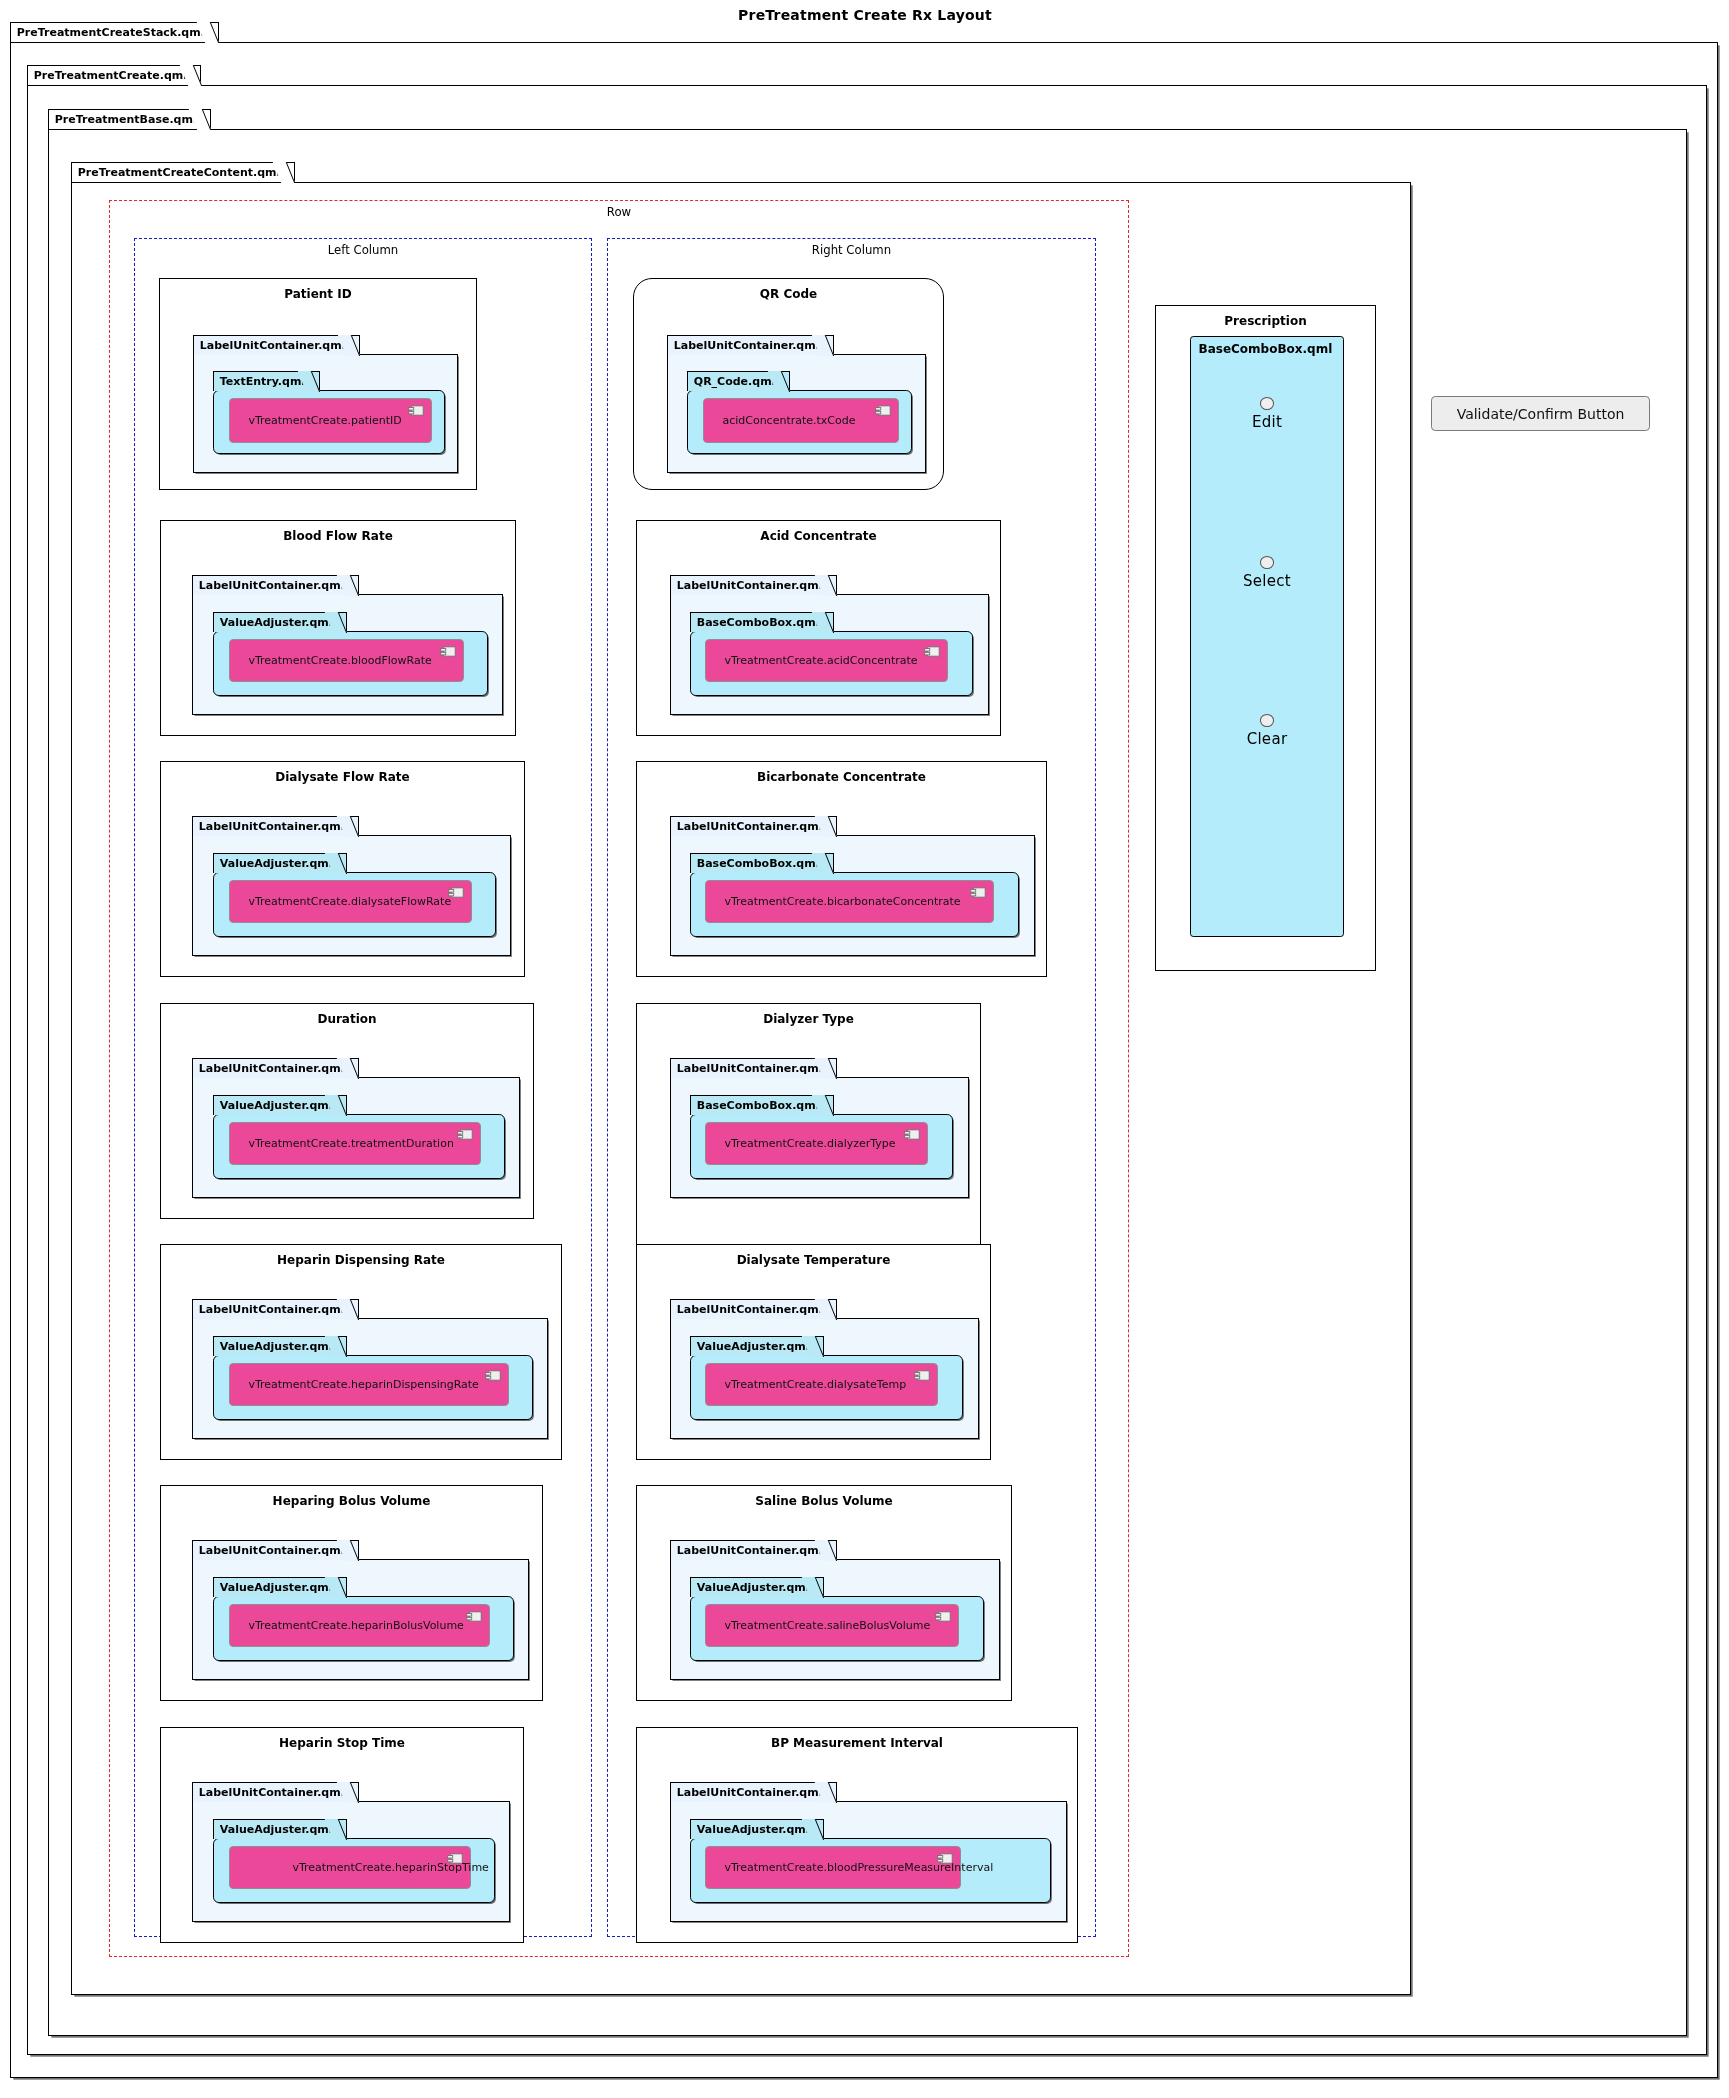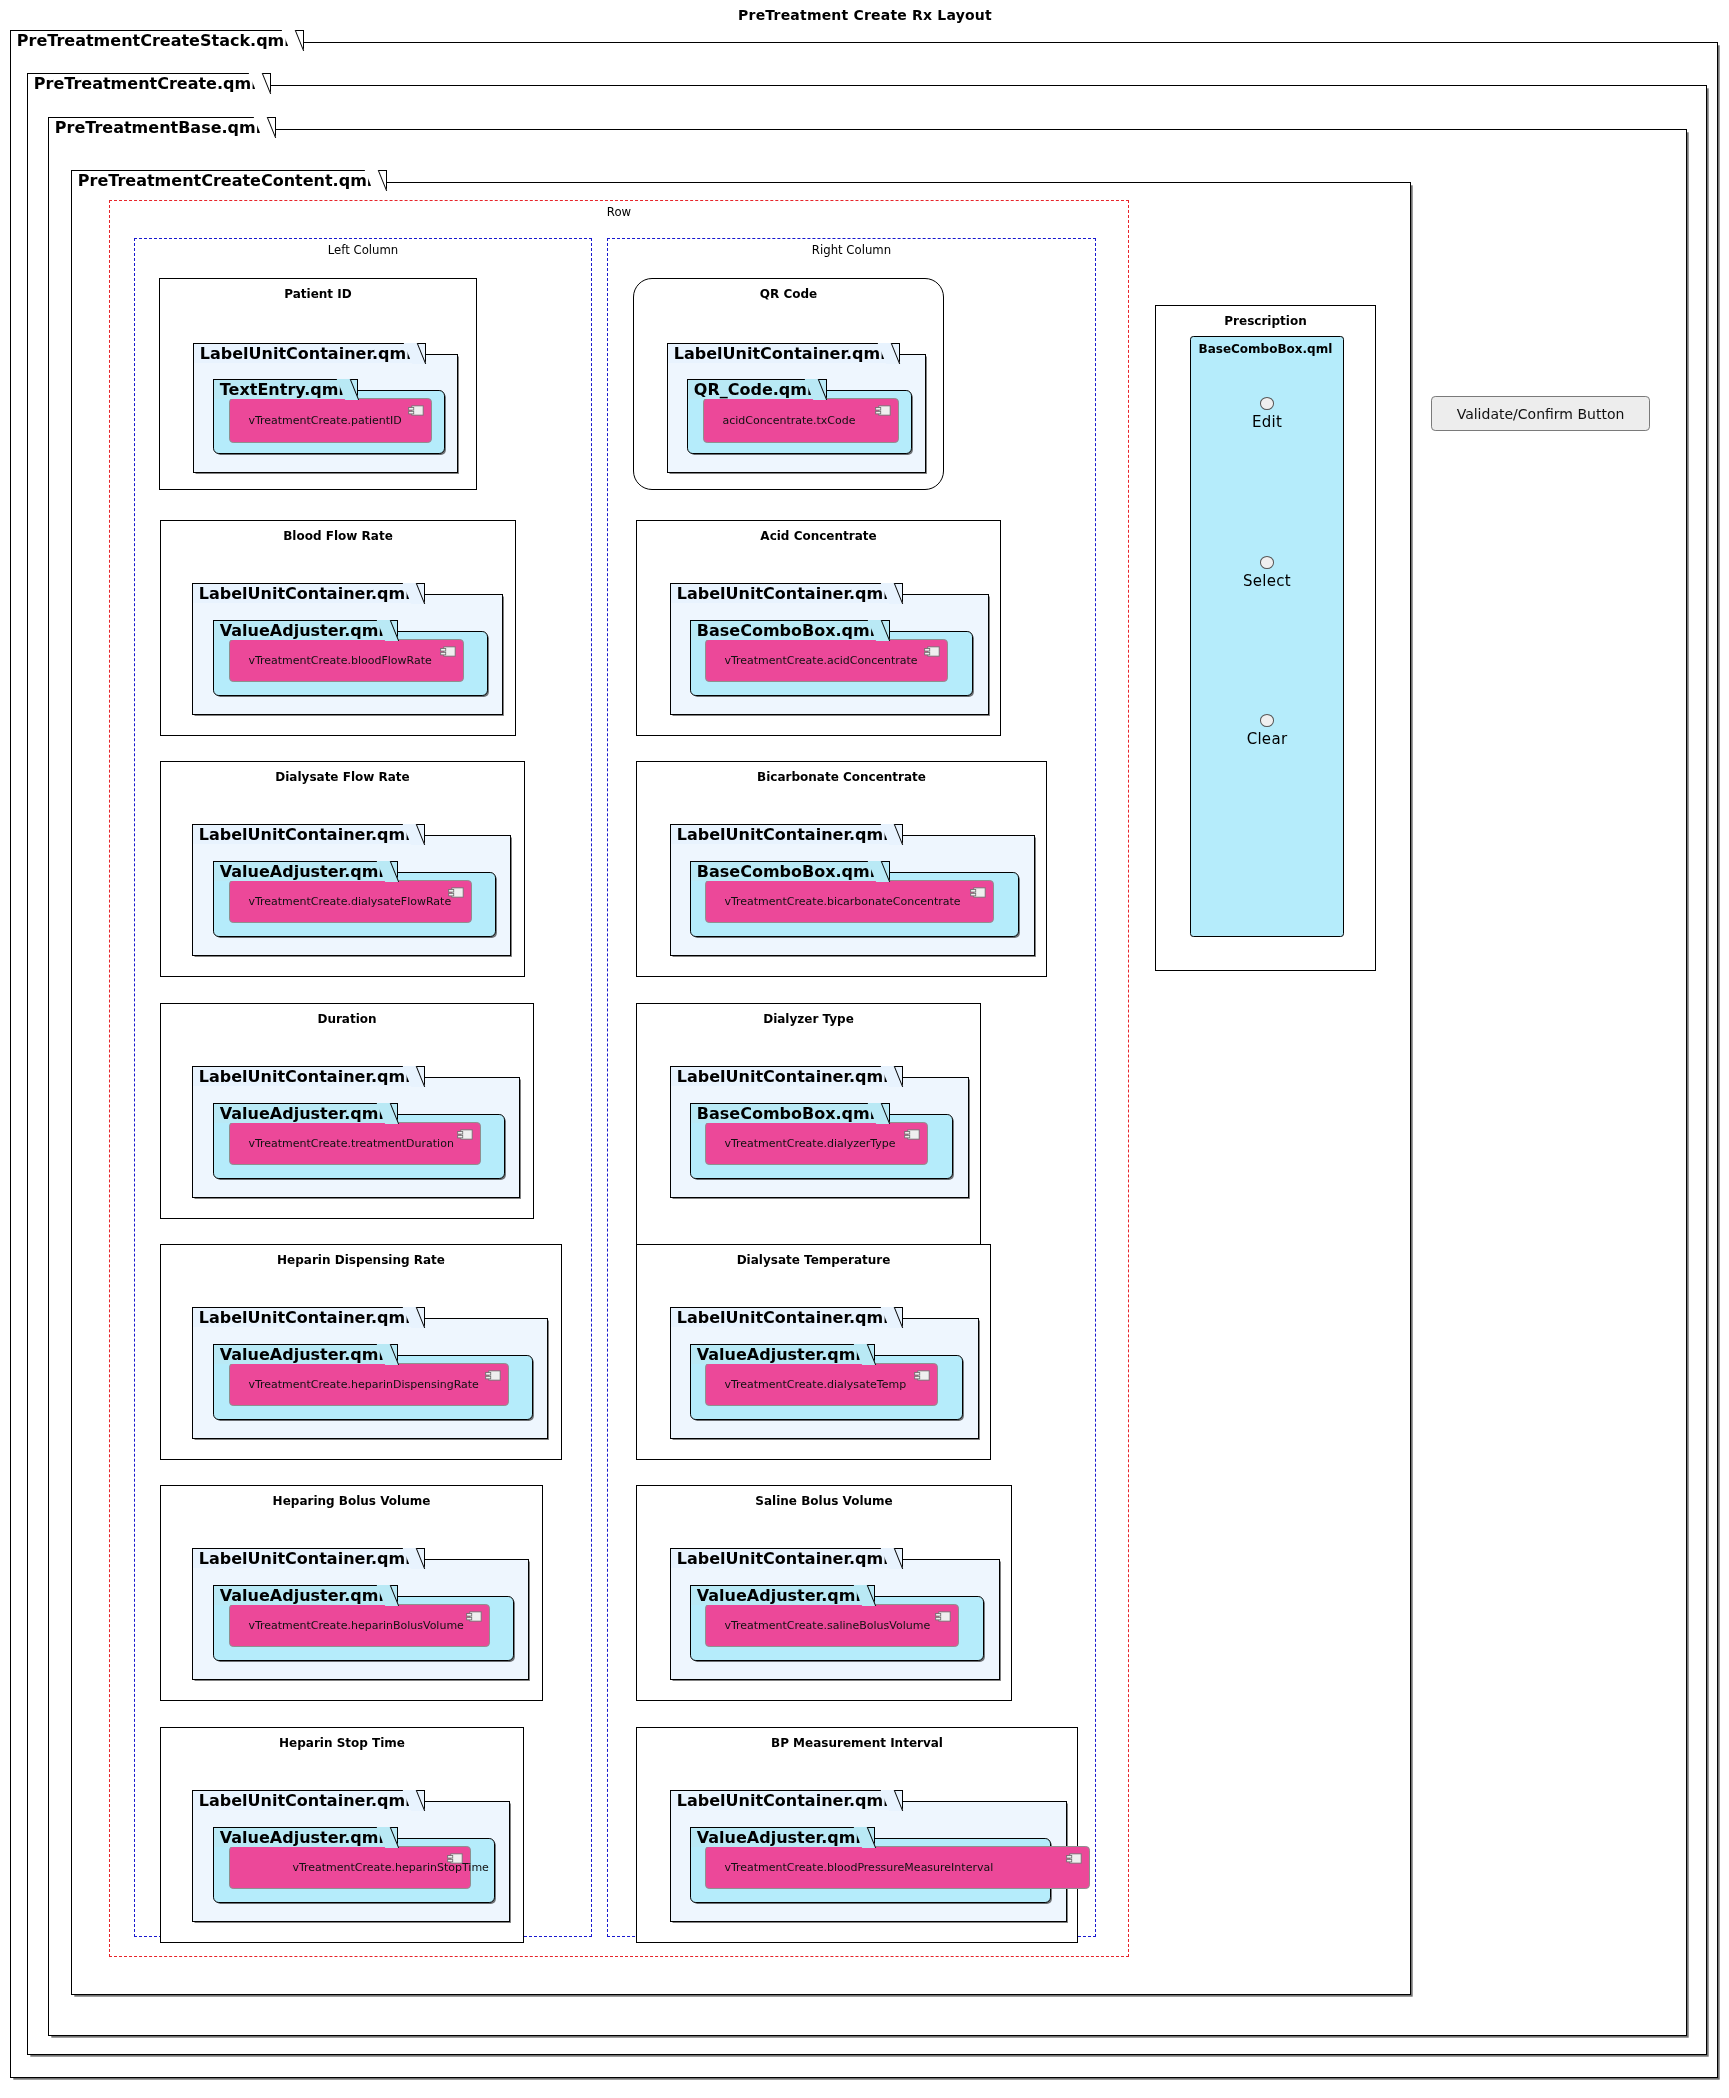--- a/index.html
+++ b/index.html
@@ -12,27 +12,27 @@
 
   
   .diagram-title{
     position:absolute;top:6.7px;left:0;width:1730px;
     text-align:center;font-size:14px;font-weight:bold;letter-spacing:0.2px;
   }
 
   
   .pkg{position:absolute;box-sizing:border-box;}
   .pkg > .pkg-tab{
-    position:absolute;top:8px;left:0;height:20px;
+    position:absolute;top:0;left:0;height:20px;
     box-sizing:border-box;
     border:1.2px solid #000;border-bottom:none;
     background:#ffffff;
     padding:0 13.4px 0 5.8px;
     display:flex;align-items:center;
-    font-size:16px;font-weight:bold;white-space:nowrap;
+    font-size:11px;font-weight:bold;white-space:nowrap;
     z-index:3;
   }
   .pkg > .pkg-tab::after{
     content:"";position:absolute;right:-0.8px;top:-0.8px;bottom:-0.8px;width:12.5px;
     background:#fff;
     border-right:1.2px solid #000;
     transform:skewX(22deg);transform-origin:bottom left;
   }
   .pkg > .pkg-body{
     position:absolute;left:0;right:0;bottom:0;
@@ -413,21 +413,21 @@
 <div class="card" style="left:636px;top:1727px;width:442px;height:216px;">
   <div class="card-title">BP Measurement Interval</div>
   <div class="pkg luc" style="left:33px;top:54px;width:397px;height:140px;">
     <div class="pkg-tab">LabelUnitContainer.qml</div>
     <div class="pkg-body" style="top:19px;"></div>
   </div>
   <div class="pkg ctl" style="left:53px;top:91px;width:361px;height:84px;">
     <div class="pkg-tab">ValueAdjuster.qml</div>
     <div class="pkg-body" style="top:19px;"></div>
   </div>
-  <div class="component" style="left:68px;top:118px;width:385px;height:43px;">
+  <div class="component" style="left:68px;top:118px;width:256px;height:43px;">
     <span class="comp-label">vTreatmentCreate.bloodPressureMeasureInterval</span>
     <svg class="comp-icon" viewBox="0 0 19 13">
       <rect x="4.5" y="1" width="13.5" height="11" fill="#efefef" stroke="#6e6e6e" stroke-width="1"></rect>
       <rect x="0.8" y="3" width="6" height="3" fill="#efefef" stroke="#6e6e6e" stroke-width="1"></rect>
       <rect x="0.8" y="7.5" width="6" height="3" fill="#efefef" stroke="#6e6e6e" stroke-width="1"></rect>
     </svg>
   </div>
 </div>
 
 <div class="card" style="left:1155px;top:305px;width:221px;height:666px;">

